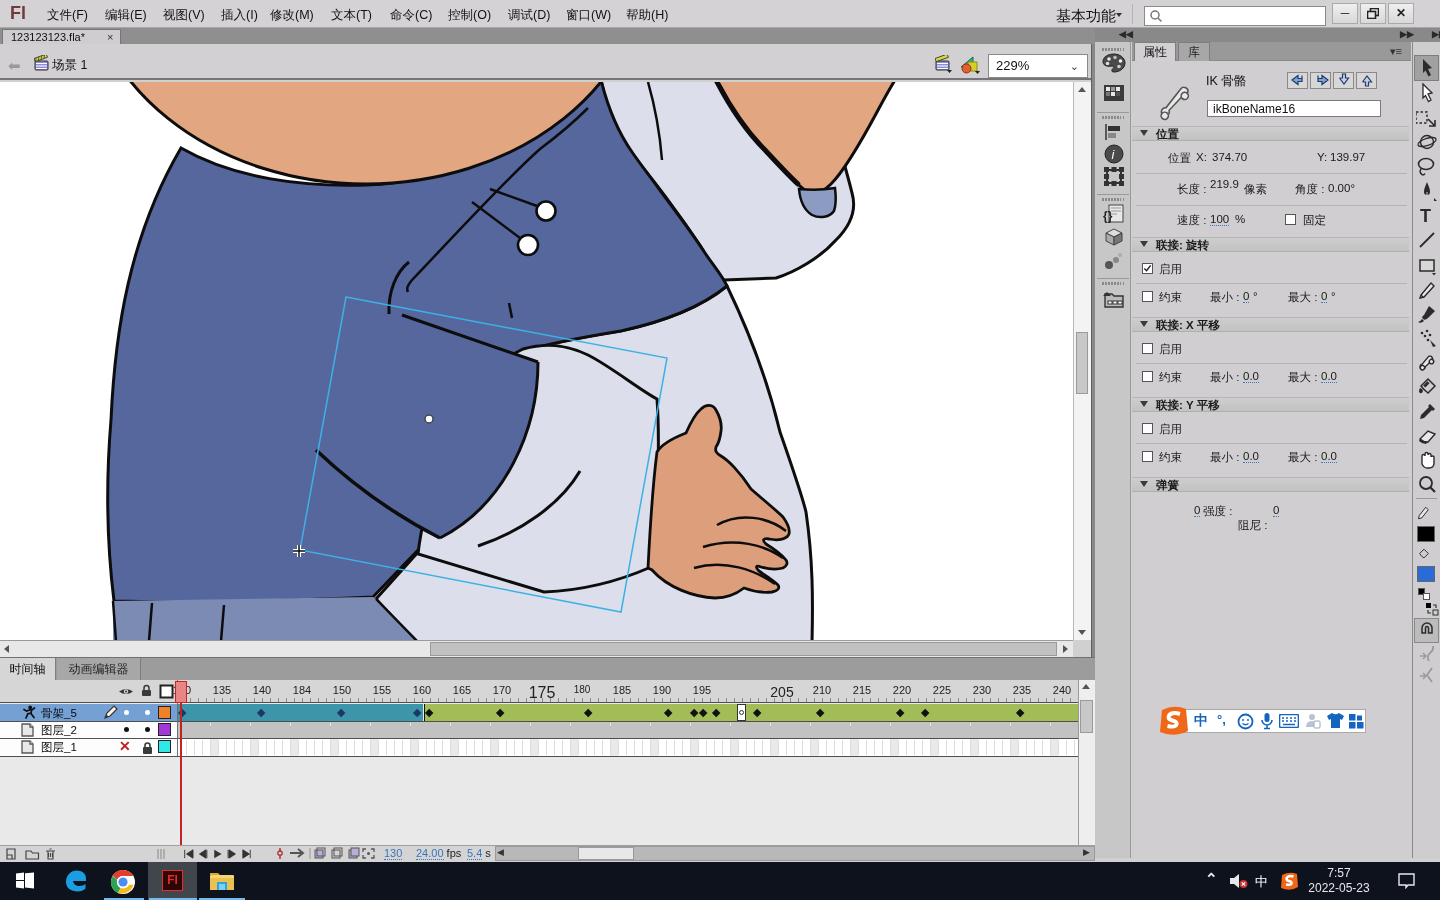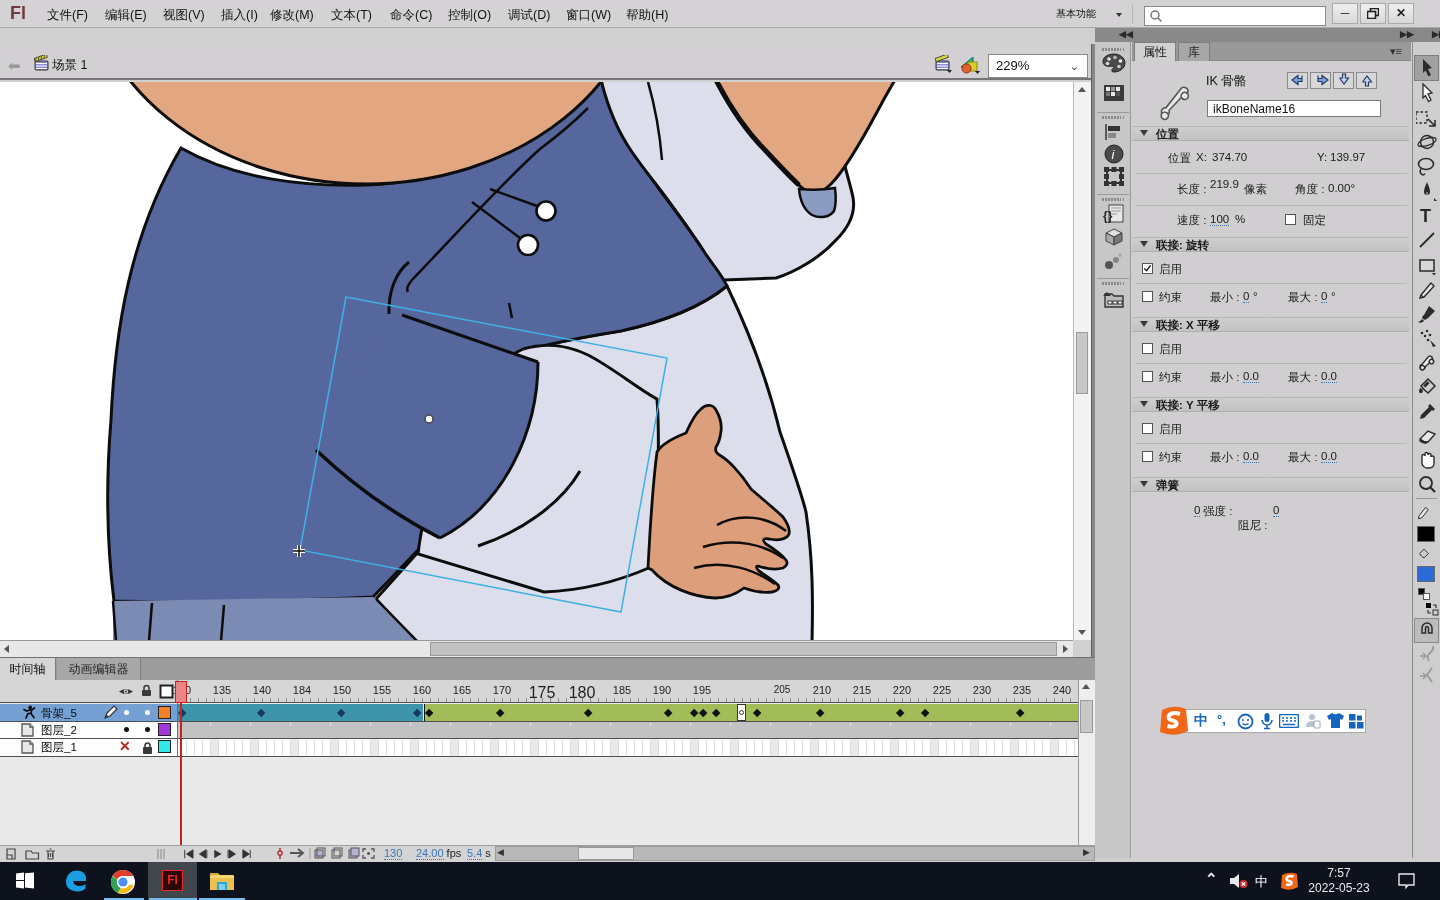--- a/index.html
+++ b/index.html
@@ -2,21 +2,21 @@
 <html><head><meta charset="utf-8">
 <style>
 *{margin:0;padding:0;box-sizing:border-box;font-family:"Liberation Sans",sans-serif;}
 html,body{width:1440px;height:900px;overflow:hidden;}
 #root{position:relative;width:1440px;height:900px;background:#d0d0d0;font-family:"Liberation Sans",sans-serif;}
 .abs{position:absolute;}
 
 #menubar{left:0;top:0;width:1440px;height:28px;background:#d5d2d5;border-bottom:1px solid #a9a6a9;}
 .mitem{position:absolute;top:7px;font-size:12.5px;color:#111;}
 #fllogo{position:absolute;left:10px;top:3px;font-size:18px;font-weight:bold;color:#6e3a3a;letter-spacing:0px;}
-#wksp{position:absolute;left:1056px;top:7px;font-size:10px;color:#111;}
+#wksp{position:absolute;left:1056px;top:7px;font-size:15px;color:#111;}
 #srch{position:absolute;left:1144px;top:6px;width:182px;height:20px;background:#fff;border:1px solid #8a8a8a;}
 .winbtn{position:absolute;top:3px;width:26px;height:21px;background:linear-gradient(#efefef,#d8d8d8);border:1px solid #aaa;color:#222;text-align:center;font-size:12px;line-height:19px;font-weight:bold;}
 
 #tabbar{left:0;top:28px;width:1095px;height:16px;background:#8f8f8f;}
 #doctab{position:absolute;left:2px;top:1px;width:119px;height:15px;background:#cfcdd0;border:1px solid #767676;border-bottom:none;font-size:11px;color:#111;padding-left:8px;line-height:15px;}
 
 #editbar{left:0;top:44px;width:1095px;height:36px;background:#d2d0d3;border-bottom:2px solid #767476;}
 
 #stage{left:0;top:82px;width:1073px;height:558px;background:#ffffff;overflow:hidden;}
 #vsb{left:1073px;top:82px;width:18px;height:558px;background:#f4f3f4;border-left:1px solid #b9b9b9;}
@@ -61,20 +61,23 @@
         <circle cx="6" cy="6" r="4" fill="none" stroke="#777" stroke-width="1.5"></circle>
         <line x1="9" y1="9" x2="12.5" y2="12.5" stroke="#777" stroke-width="1.5"></line>
       </svg></div>
   <div class="winbtn" style="left:1332px;">─</div>
   <div class="winbtn" style="left:1360px;"><svg width="12" height="11" viewBox="0 0 12 11" style="margin-top:4px;">
         <rect x="3.5" y="0.5" width="8" height="7" fill="none" stroke="#222" stroke-width="1.6"></rect>
         <rect x="0.5" y="3.5" width="8" height="7" fill="#e8e8e8" stroke="#222" stroke-width="1.6"></rect>
       </svg></div>
   <div class="winbtn" style="left:1388px;">✕</div>
 
+  <div class="abs" id="tabbar">
+      <div id="doctab">123123123.fla* <span style="position:absolute;left:104px;top:0px;color:#333;font-size:11px;">×</span></div>
+    </div>
   <div class="abs" id="dockbar">
   <span style="position:absolute;left:24px;top:1px;font-size:9px;color:#2a2a2a;font-weight:bold;">◀◀</span>
   <span style="position:absolute;left:305px;top:1px;font-size:9px;color:#2a2a2a;font-weight:bold;">▶▶</span>
   <span style="position:absolute;left:337px;top:1px;font-size:9px;color:#2a2a2a;font-weight:bold;">▶▶</span>
   </div>
 
   <div class="abs" id="editbar"></div>
   <span class="abs" style="left:8px;top:57px;color:#9a989a;font-size:15px;">⬅</span>
   <svg class="abs" style="left:34px;top:55px;" width="16" height="17" viewBox="0 0 16 17">
       <rect x="1" y="6" width="13" height="9" rx="1" fill="#8e8ed6" stroke="#333" stroke-width="1"></rect>
@@ -187,26 +190,26 @@
   <span style="position:absolute;left:168px;top:27px;width:28px;text-align:center;font-size:11px;color:#222;">130</span>
   <span style="position:absolute;left:208px;top:27px;width:28px;text-align:center;font-size:11px;color:#222;">135</span>
   <span style="position:absolute;left:248px;top:27px;width:28px;text-align:center;font-size:11px;color:#222;">140</span>
   <span style="position:absolute;left:288px;top:27px;width:28px;text-align:center;font-size:11px;color:#222;">184</span>
   <span style="position:absolute;left:328px;top:27px;width:28px;text-align:center;font-size:11px;color:#222;">150</span>
   <span style="position:absolute;left:368px;top:27px;width:28px;text-align:center;font-size:11px;color:#222;">155</span>
   <span style="position:absolute;left:408px;top:27px;width:28px;text-align:center;font-size:11px;color:#222;">160</span>
   <span style="position:absolute;left:448px;top:27px;width:28px;text-align:center;font-size:11px;color:#222;">165</span>
   <span style="position:absolute;left:488px;top:27px;width:28px;text-align:center;font-size:11px;color:#222;">170</span>
   <span style="position:absolute;left:528px;top:27px;width:28px;text-align:center;font-size:16px;color:#222;">175</span>
-  <span style="position:absolute;left:568px;top:27px;width:28px;text-align:center;font-size:16px;color:#222;">180</span>
+  <span style="position:absolute;left:568px;top:27px;width:28px;text-align:center;font-size:10px;color:#222;">180</span>
   <span style="position:absolute;left:608px;top:27px;width:28px;text-align:center;font-size:11px;color:#222;">185</span>
   <span style="position:absolute;left:648px;top:27px;width:28px;text-align:center;font-size:11px;color:#222;">190</span>
   <span style="position:absolute;left:688px;top:27px;width:28px;text-align:center;font-size:11px;color:#222;">195</span>
   <span style="position:absolute;left:728px;top:27px;width:28px;text-align:center;font-size:13px;color:#222;margin-top:21px;">200</span>
-  <span style="position:absolute;left:768px;top:27px;width:28px;text-align:center;font-size:10px;color:#222;">205</span>
+  <span style="position:absolute;left:768px;top:27px;width:28px;text-align:center;font-size:14px;color:#222;">205</span>
   <span style="position:absolute;left:808px;top:27px;width:28px;text-align:center;font-size:11px;color:#222;">210</span>
   <span style="position:absolute;left:848px;top:27px;width:28px;text-align:center;font-size:11px;color:#222;">215</span>
   <span style="position:absolute;left:888px;top:27px;width:28px;text-align:center;font-size:11px;color:#222;">220</span>
   <span style="position:absolute;left:928px;top:27px;width:28px;text-align:center;font-size:11px;color:#222;">225</span>
   <span style="position:absolute;left:968px;top:27px;width:28px;text-align:center;font-size:11px;color:#222;">230</span>
   <span style="position:absolute;left:1008px;top:27px;width:28px;text-align:center;font-size:11px;color:#222;">235</span>
   <span style="position:absolute;left:1048px;top:27px;width:28px;text-align:center;font-size:11px;color:#222;">240</span>
   <svg style="position:absolute;left:0;top:0;" width="1095" height="46" fill="none">
         <path d="M182.5,41 L182.5,45 M190.5,41 L190.5,45 M198.5,41 L198.5,45 M206.5,41 L206.5,45 M214.5,41 L214.5,45 M222.5,41 L222.5,45 M230.5,41 L230.5,45 M238.5,41 L238.5,45 M246.5,41 L246.5,45 M254.5,41 L254.5,45 M262.5,41 L262.5,45 M270.5,41 L270.5,45 M278.5,41 L278.5,45 M286.5,41 L286.5,45 M294.5,41 L294.5,45 M302.5,41 L302.5,45 M310.5,41 L310.5,45 M318.5,41 L318.5,45 M326.5,41 L326.5,45 M334.5,41 L334.5,45 M342.5,41 L342.5,45 M350.5,41 L350.5,45 M358.5,41 L358.5,45 M366.5,41 L366.5,45 M374.5,41 L374.5,45 M382.5,41 L382.5,45 M390.5,41 L390.5,45 M398.5,41 L398.5,45 M406.5,41 L406.5,45 M414.5,41 L414.5,45 M422.5,41 L422.5,45 M430.5,41 L430.5,45 M438.5,41 L438.5,45 M446.5,41 L446.5,45 M454.5,41 L454.5,45 M462.5,41 L462.5,45 M470.5,41 L470.5,45 M478.5,41 L478.5,45 M486.5,41 L486.5,45 M494.5,41 L494.5,45 M502.5,41 L502.5,45 M510.5,41 L510.5,45 M518.5,41 L518.5,45 M526.5,41 L526.5,45 M534.5,41 L534.5,45 M542.5,41 L542.5,45 M550.5,41 L550.5,45 M558.5,41 L558.5,45 M566.5,41 L566.5,45 M574.5,41 L574.5,45 M582.5,41 L582.5,45 M590.5,41 L590.5,45 M598.5,41 L598.5,45 M606.5,41 L606.5,45 M614.5,41 L614.5,45 M622.5,41 L622.5,45 M630.5,41 L630.5,45 M638.5,41 L638.5,45 M646.5,41 L646.5,45 M654.5,41 L654.5,45 M662.5,41 L662.5,45 M670.5,41 L670.5,45 M678.5,41 L678.5,45 M686.5,41 L686.5,45 M694.5,41 L694.5,45 M702.5,41 L702.5,45 M710.5,41 L710.5,45 M718.5,41 L718.5,45 M726.5,41 L726.5,45 M734.5,41 L734.5,45 M742.5,41 L742.5,45 M750.5,41 L750.5,45 M758.5,41 L758.5,45 M766.5,41 L766.5,45 M774.5,41 L774.5,45 M782.5,41 L782.5,45 M790.5,41 L790.5,45 M798.5,41 L798.5,45 M806.5,41 L806.5,45 M814.5,41 L814.5,45 M822.5,41 L822.5,45 M830.5,41 L830.5,45 M838.5,41 L838.5,45 M846.5,41 L846.5,45 M854.5,41 L854.5,45 M862.5,41 L862.5,45 M870.5,41 L870.5,45 M878.5,41 L878.5,45 M886.5,41 L886.5,45 M894.5,41 L894.5,45 M902.5,41 L902.5,45 M910.5,41 L910.5,45 M918.5,41 L918.5,45 M926.5,41 L926.5,45 M934.5,41 L934.5,45 M942.5,41 L942.5,45 M950.5,41 L950.5,45 M958.5,41 L958.5,45 M966.5,41 L966.5,45 M974.5,41 L974.5,45 M982.5,41 L982.5,45 M990.5,41 L990.5,45 M998.5,41 L998.5,45 M1006.5,41 L1006.5,45 M1014.5,41 L1014.5,45 M1022.5,41 L1022.5,45 M1030.5,41 L1030.5,45 M1038.5,41 L1038.5,45 M1046.5,41 L1046.5,45 M1054.5,41 L1054.5,45 M1062.5,41 L1062.5,45 M1070.5,41 L1070.5,45 M1078.5,41 L1078.5,45" stroke="#8a8a8a" stroke-width="1"></path>
       </svg>

